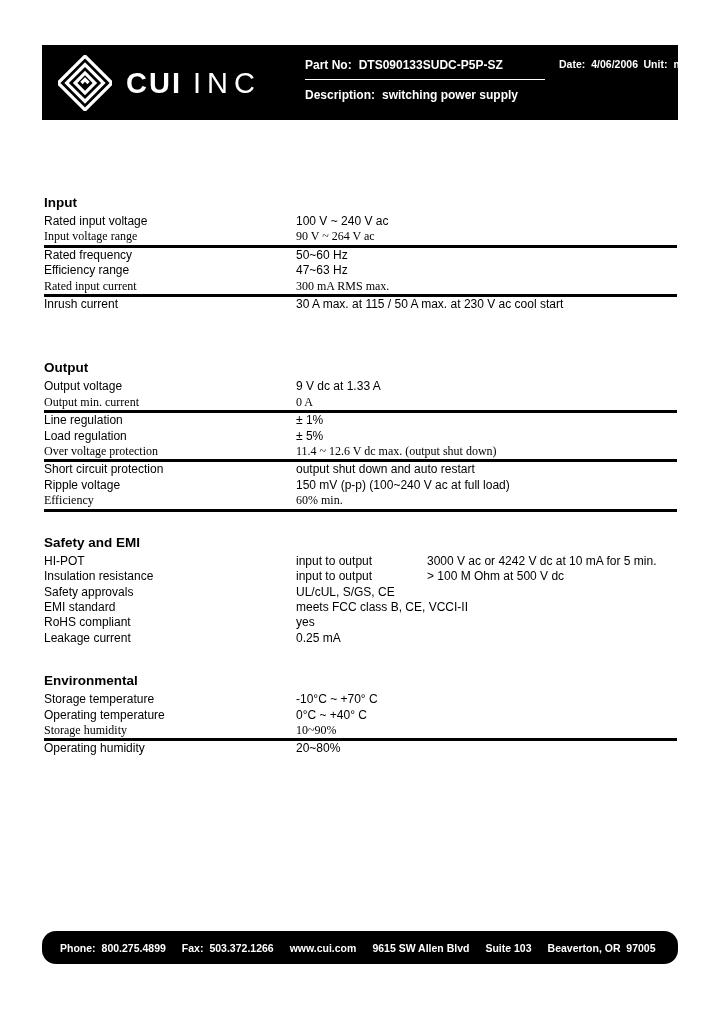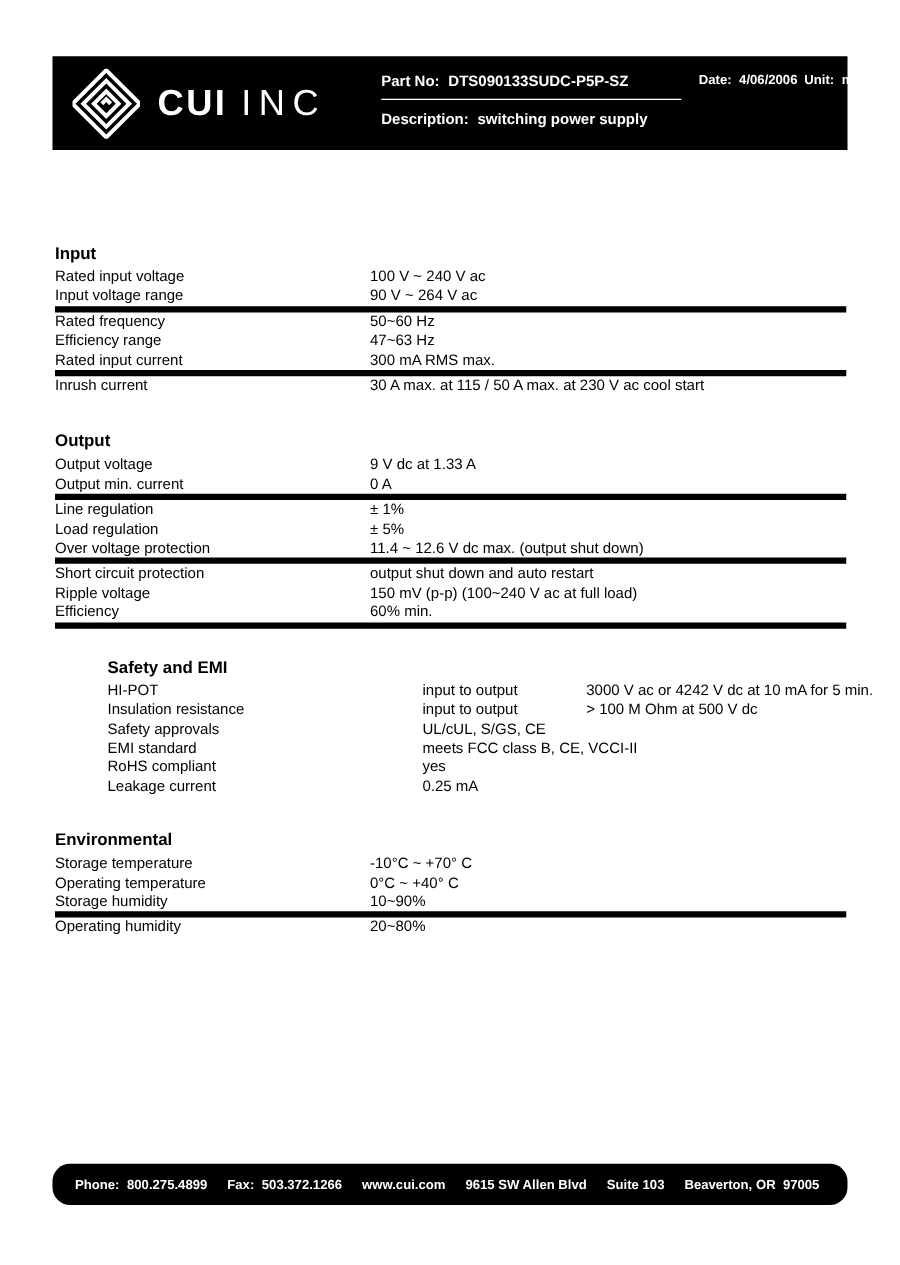--- a/index.html
+++ b/index.html
@@ -16,26 +16,26 @@
   .mid{position:absolute;left:263px;top:13px;width:250px;}
   .hline{font-size:12px;font-weight:bold;white-space:nowrap;}
   .hline .hval{margin-left:7px;}
   .hdivider{border:0;border-top:1.5px solid #fff;margin:7px 0 8px 0;width:240px;}
   .hright{position:absolute;left:517px;top:13px;display:flex;flex-direction:row;gap:5.5px;
           font-size:10.5px;font-weight:bold;white-space:nowrap;}
   .hright .hval{margin-left:6px;}
   
   .main{position:absolute;left:44px;top:195px;width:633px;}
   .section{margin:0;}
-  .section:nth-child(1){margin-bottom:29px;}
+  .section:nth-child(1){margin-bottom:48px;}
   .section:nth-child(2){margin-bottom:23px;}
-  .section:nth-child(3){margin-bottom:27px;margin-left:42px;}
+  .section:nth-child(3){margin-bottom:27px;}
   .section h2{font-size:13.5px;font-weight:bold;margin:0 0 3px 0;line-height:16px;}
   .row{display:flex;font-size:12px;line-height:15.4px;box-sizing:border-box;}
-  .row.rule{border-bottom:5px solid #000000;}
+  .row.rule{border-bottom:3px solid #000000;font-family:Liberation Serif, serif;}
   .lbl{flex:0 0 252px;}
   .val{flex:1;white-space:nowrap;}
   .val.narrow{flex:0 0 131px;}
   .val2{flex:1;white-space:nowrap;}
   
   .botbar{position:absolute;left:42px;top:931px;width:636px;height:33px;background:#000;color:#fff;
           display:flex;align-items:center;box-sizing:border-box;padding-left:18px;gap:16px;
           font-size:10.5px;font-weight:bold;border-radius:14px;}
   .botbar .fitem{white-space:pre;}
   .botbar .fitem .fval{margin-left:6px;}

